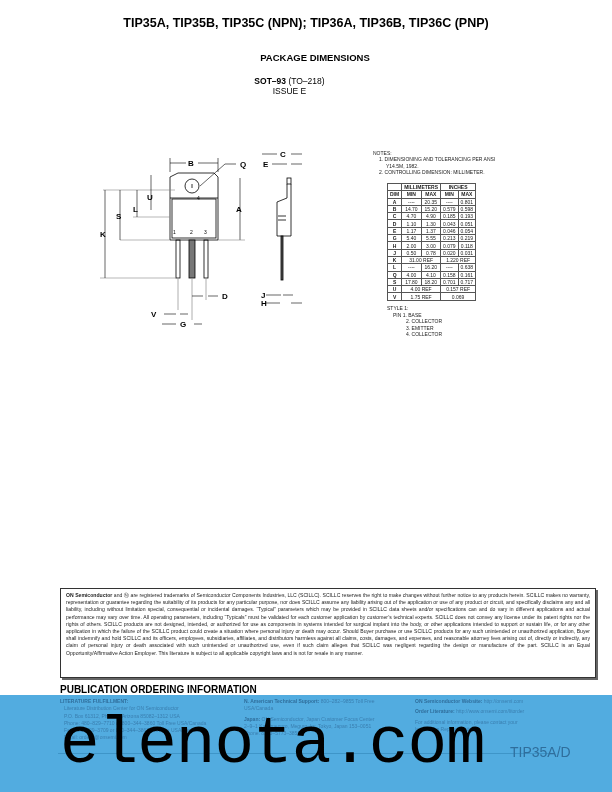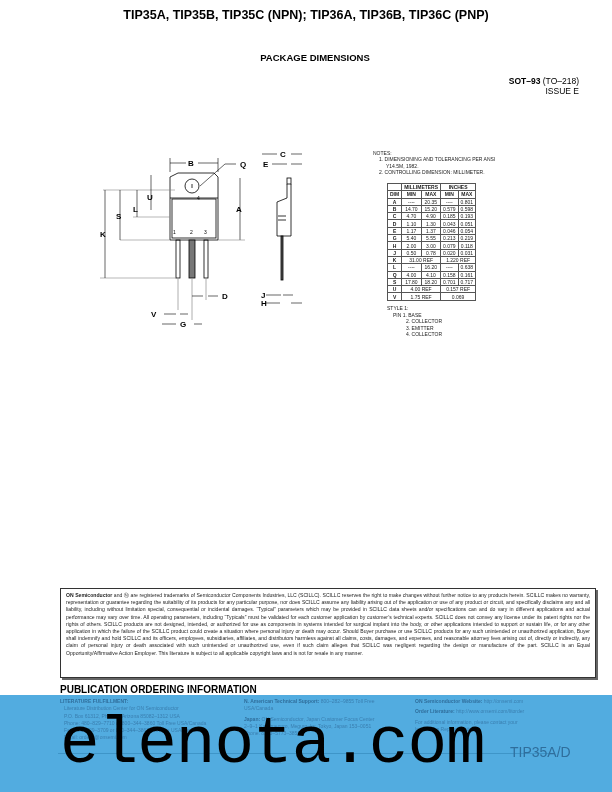--- a/index.html
+++ b/index.html
@@ -1,20 +1,20 @@
 <!DOCTYPE html>
 <html><head>
 <meta charset="utf-8">
 <style>
   html,body{margin:0;padding:0;}
   body{width:612px;height:792px;position:relative;background:#ffffff;font-family:"Liberation Sans",sans-serif;color:#000;overflow:hidden;}
   .abs{position:absolute;}
-  .title{top:8px;left:0;width:612px;text-align:center;font-weight:bold;font-size:12.5px;}
+  .title{top:16px;left:0;width:612px;text-align:center;font-weight:bold;font-size:12.5px;}
   .sub{top:52px;left:0;width:612px;text-align:center;font-weight:bold;font-size:9.5px;margin-left:9px;}
-  .case{top:76px;left:0;width:579px;text-align:right;font-size:8.5px;line-height:10px;}
+  .case{top:76px;left:0;width:579px;text-align:center;font-size:8.5px;line-height:10px;}
   .case .b{font-weight:bold;}
   .notes{left:373px;top:150px;font-size:5px;line-height:6.4px;color:#222;}
   .notes .ind{padding-left:6px;}
   .notes .ind2{padding-left:13px;}
   table.dims{position:absolute;left:387px;top:183px;border-collapse:collapse;font-size:5px;color:#222;}
   table.dims td,table.dims th{border:0.6px solid #555;height:6.3px;padding:0 2px;text-align:center;line-height:6px;}
   table.dims th{font-weight:bold;}
   .style{left:387px;top:305px;font-size:5px;line-height:6.6px;color:#222;}
   .legal{left:60px;top:588px;width:536px;height:90px;border:1px solid #333;box-shadow:2px 2px 0 #666;font-size:5.1px;line-height:7.2px;color:#222;padding:3px 5px;box-sizing:border-box;text-align:justify;}
   .pubhead{left:60px;top:684px;font-size:10px;font-weight:bold;}

